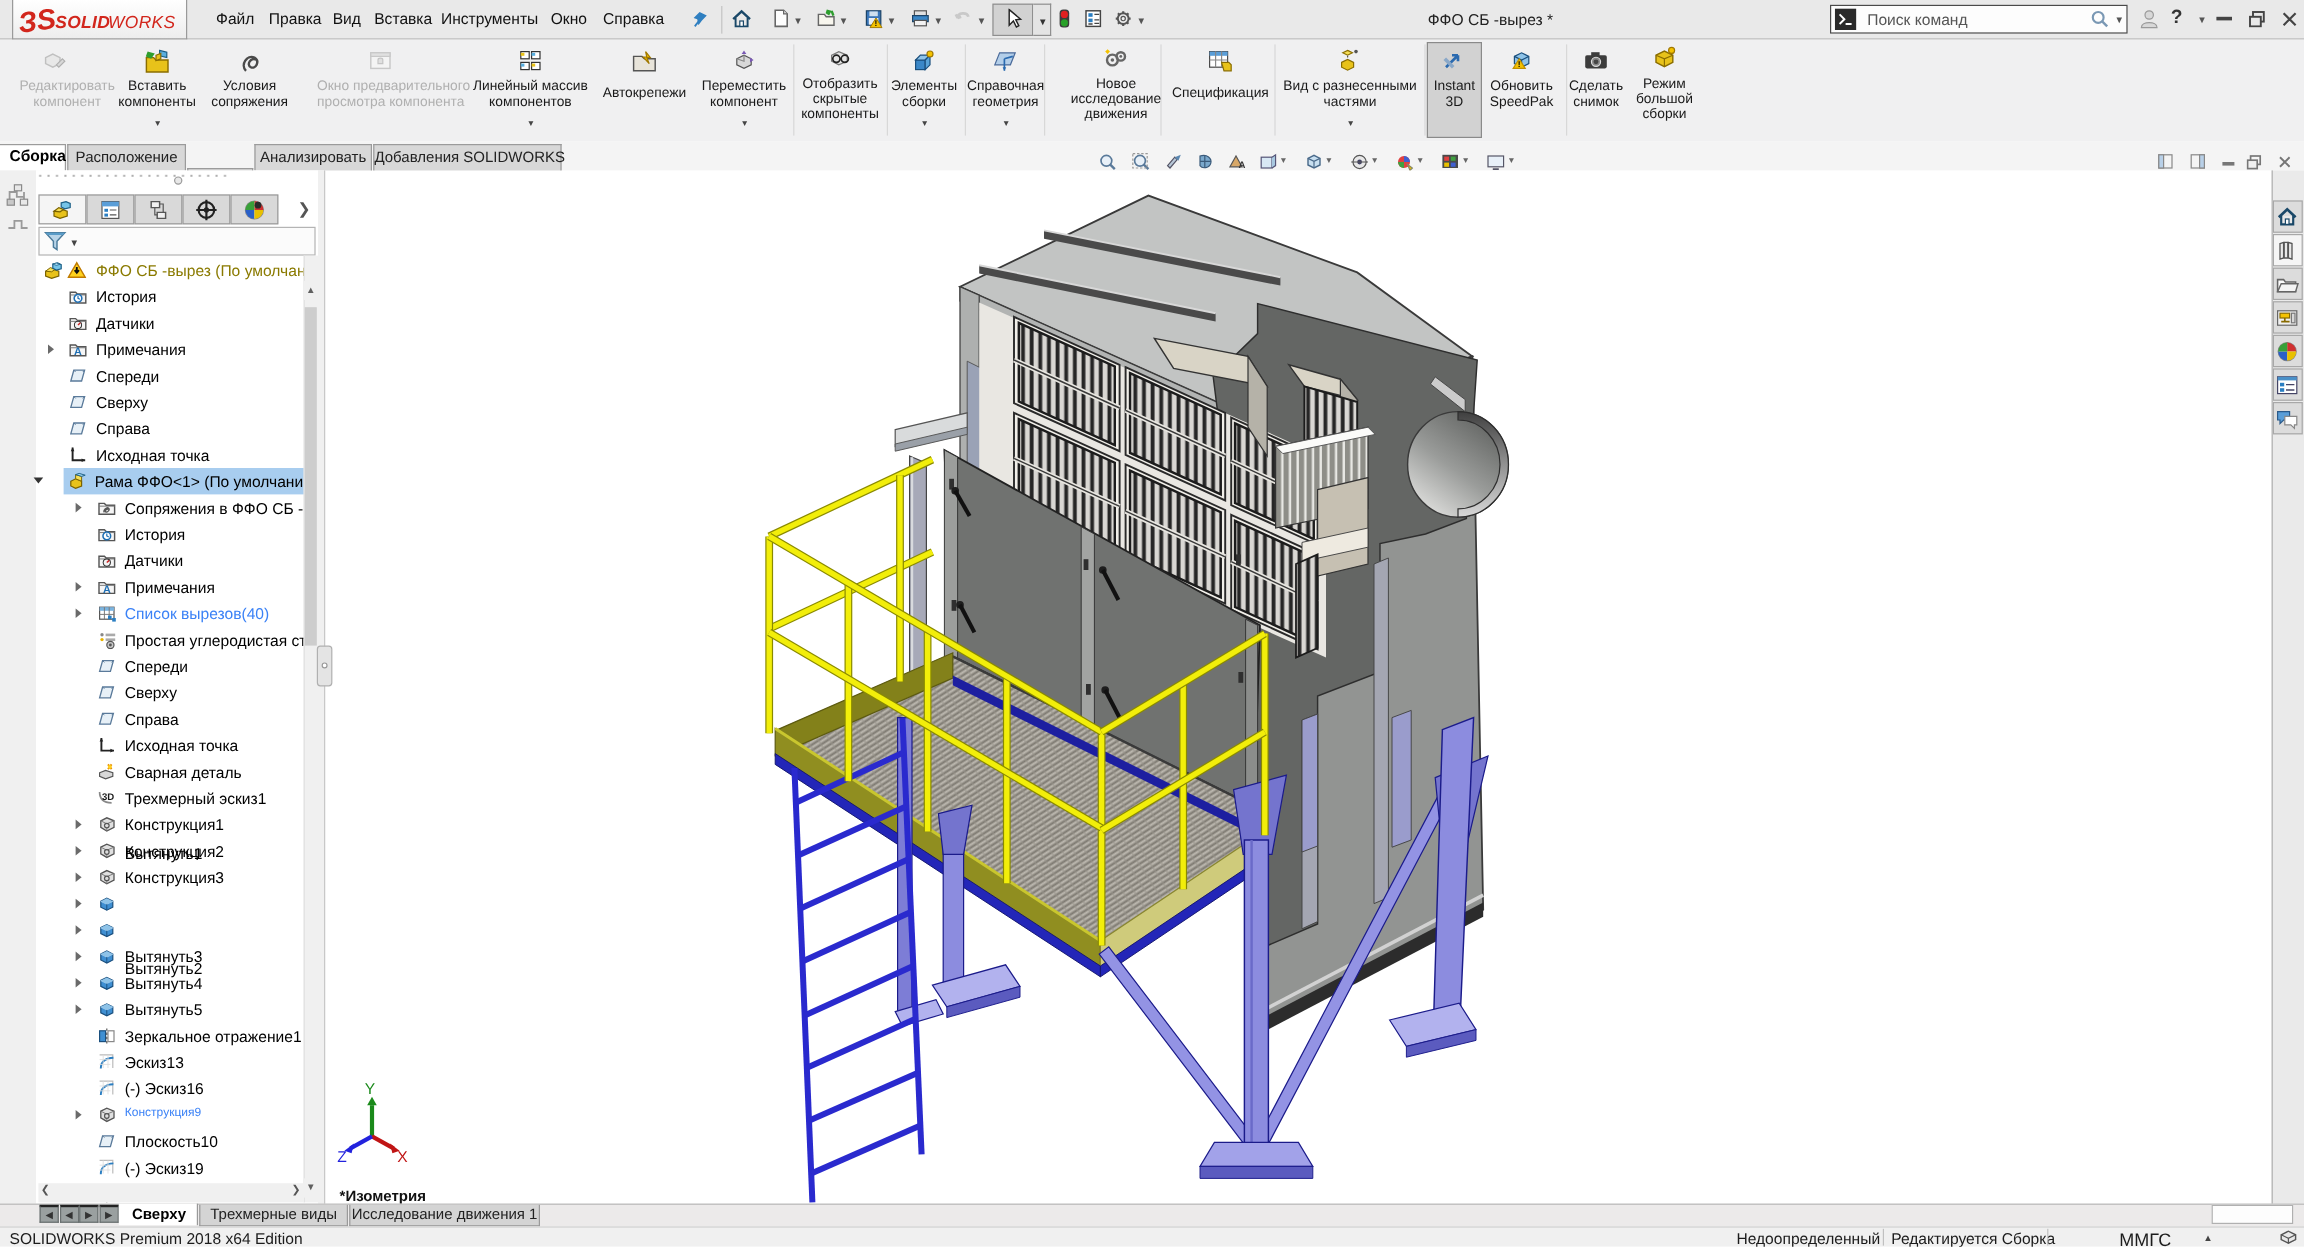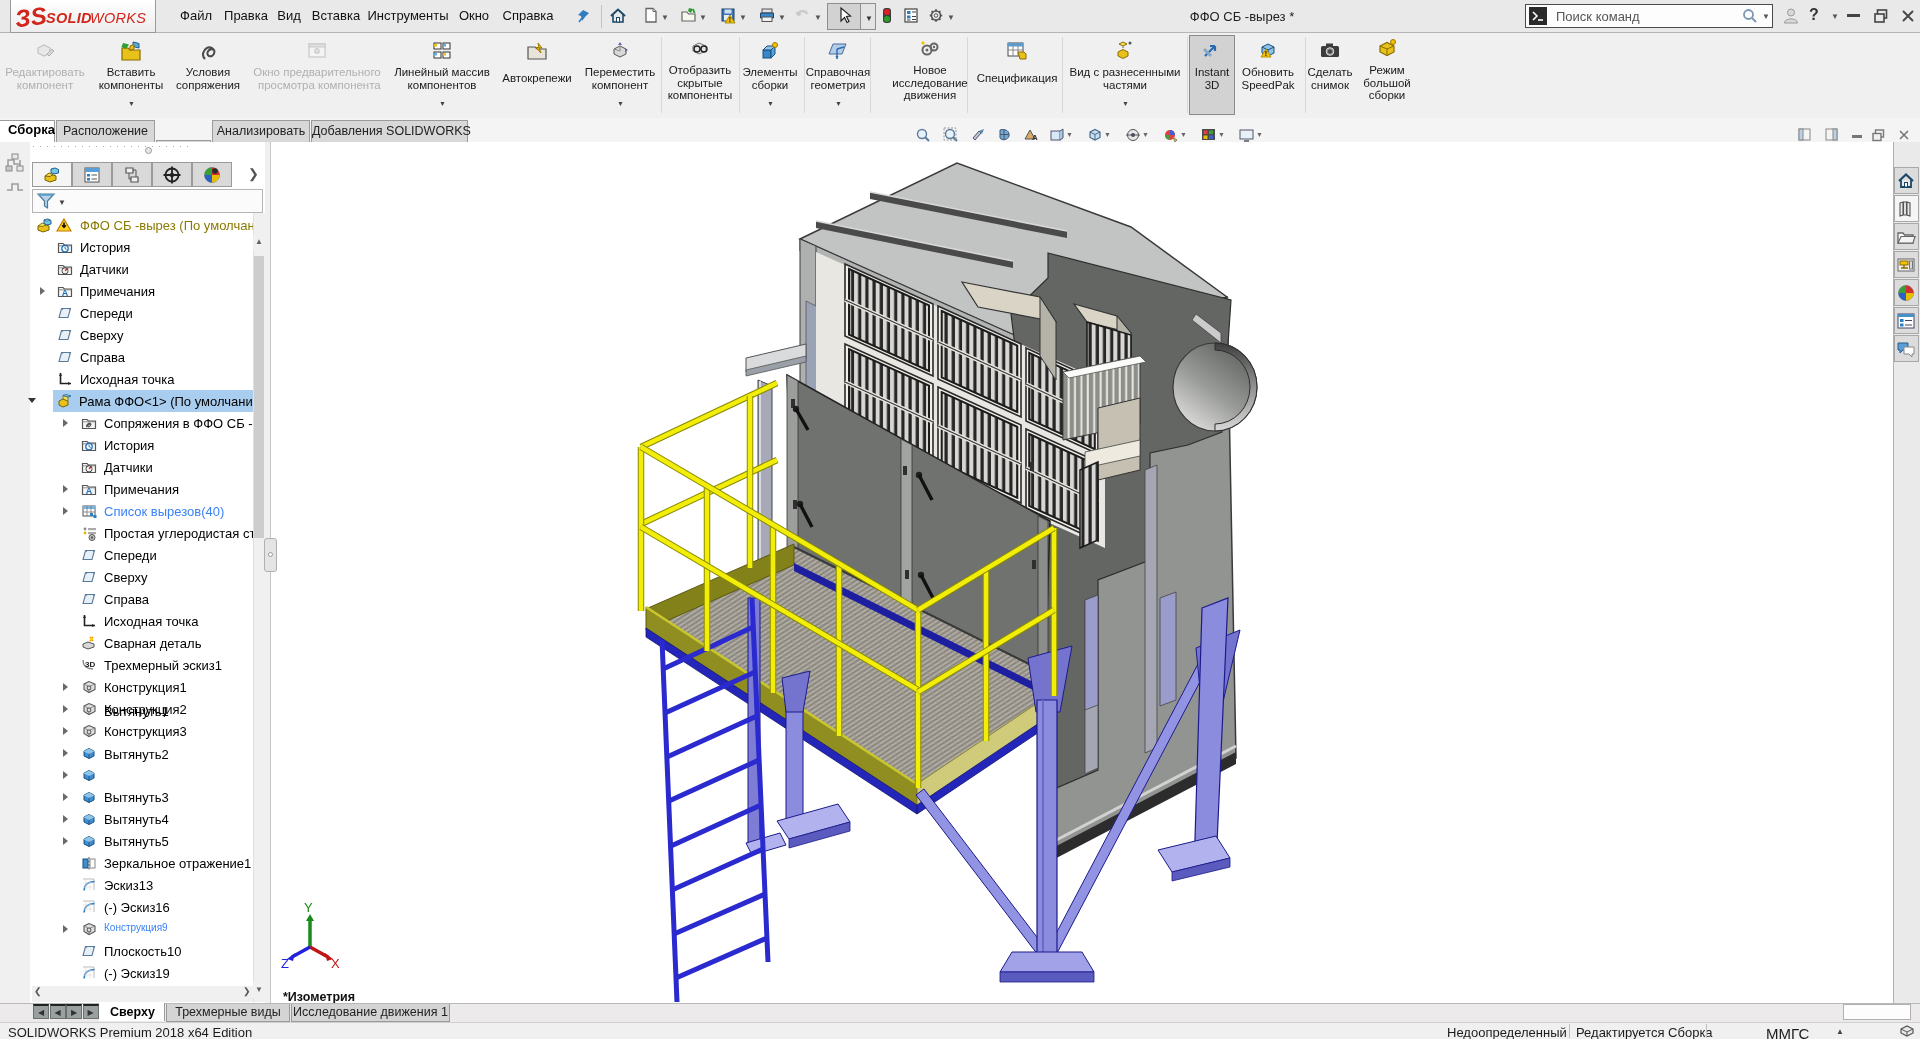--- a/index.html
+++ b/index.html
@@ -4,21 +4,21 @@
 *{margin:0;padding:0;box-sizing:border-box;}
 html,body{width:1920px;height:1039px;overflow:hidden;font-family:"Liberation Sans",sans-serif;}
 body{position:relative;background:#fff;}
 .abs{position:absolute;}
 #titlebar{left:0;top:0;width:1920px;height:33px;background:#e9e9e9;border-bottom:1px solid #b5b5b5;}
 #logo{left:10px;top:0;width:146px;height:33px;background:linear-gradient(#ffffff,#ededed);border:1px solid #9a9a9a;border-top:none;}
 .menu{top:8px;font-size:13px;color:#111;}
 #ribbon{left:0;top:33px;width:1920px;height:85px;background:#f0f0f1;}
 .rsep{position:absolute;top:4px;width:1px;height:76px;background:#d8d8d8;}
 .rcap{font-size:11.5px;line-height:12.5px;color:#1a1a1a;white-space:pre;}
-.rcap.dis{color:#b0b0b0;}
+.rcap.dis{color:#b0b0b0;margin-left:11px;}
 #tabrow{left:0;top:118px;width:1920px;height:24px;background:#f4f4f4;}
 .dtab{position:absolute;top:120px;height:22px;background:#d8d8d8;border:1px solid #9b9b9b;border-bottom:none;font-size:12.5px;color:#222;text-align:center;white-space:nowrap;}
 #lstrip{left:0;top:142px;width:30px;height:863px;background:#f0f0f0;}
 #panel{left:30px;top:142px;width:235px;height:863px;background:#fff;}
 #splitter{left:265px;top:142px;width:6px;height:863px;background:#f0f0f0;border-right:1px solid #c8c8c8;}
 .ptab{position:absolute;top:20px;width:40px;height:25px;background:#d9d9d9;border:1px solid #9a9a9a;}
 .arr{position:absolute;top:7px;width:0;height:0;border-top:4px solid transparent;border-bottom:4px solid transparent;border-left:5px solid #6a6a6a;}
 .arrdn{position:absolute;top:8px;width:0;height:0;border-left:4px solid transparent;border-right:4px solid transparent;border-top:5px solid #333;}
 #bottombar{left:0;top:1003px;width:1920px;height:19px;background:#eceaea;border-top:1px solid #b8b8b8;}
 .btab{position:absolute;top:1004px;height:18px;background:#d4d4d4;border:1px solid #9a9a9a;border-top:none;font-size:12.5px;color:#222;text-align:center;white-space:nowrap;overflow:hidden;}
@@ -167,21 +167,21 @@
 <svg class="abs" style="left:197px;top:40px;" width="22" height="22" viewBox="0 0 22 22">
     <path d="M8 19 C3 14 9 5 15 8 C20 11 16 18 12 16 C8 14 12 7 17 10" stroke="#4a4a4a" stroke-width="2" fill="none"></path>
   </svg>
 <div class="abs rcap" style="left:208px;top:66px;transform:translateX(-50%);text-align:center;">Условия
 сопряжения</div>
 <svg class="abs" style="left:306px;top:40px;" width="22" height="22" viewBox="0 0 22 22">
     <rect x="3" y="4" width="16" height="13" fill="#f4f4f4" stroke="#c8c8c8" stroke-width="1.2"></rect>
     <rect x="3" y="4" width="16" height="3" fill="#e0e0e0" stroke="#c8c8c8"></rect>
     <path d="M9 10 C9 8 13 8 13 10 L13 13 L9 13 Z" fill="#e0e0e0" stroke="#c4c4c4"></path>
   </svg>
-<div class="abs rcap dis" style="left:317px;top:66px;transform:translateX(-50%);text-align:right;">Окно предварительного
+<div class="abs rcap dis" style="left:317px;top:66px;transform:translateX(-50%);text-align:left;">Окно предварительного
 просмотра компонента</div>
 <svg class="abs" style="left:431px;top:40px;" width="22" height="22" viewBox="0 0 22 22">
     <rect x="3" y="3" width="7" height="6" fill="#fff" stroke="#333"></rect>
     <rect x="3" y="4" width="3" height="2.5" fill="#e8c21a"></rect>
     <rect x="12" y="3" width="7" height="6" fill="#fff" stroke="#333"></rect>
     <rect x="12" y="4" width="3" height="2.5" fill="#5aaede"></rect>
     <rect x="3" y="12" width="7" height="6" fill="#fff" stroke="#333"></rect>
     <rect x="3" y="13" width="3" height="2.5" fill="#5aaede"></rect>
     <rect x="12" y="12" width="7" height="6" fill="#fff" stroke="#333"></rect>
     <rect x="12" y="13" width="3" height="2.5" fill="#e8c21a"></rect>
@@ -591,21 +591,21 @@
     <path d="M3 6 L8 3.5 L13 6 L8 8.5 Z" fill="#8ec3e8"></path>
   </svg>
 <div class="abs" style="left:104px;top:704px;font-size:13px;color:#000;white-space:nowrap;">Вытянуть1</div>
 <div class="abs arr" style="left:63px;top:771px;"></div>
 <svg class="abs" style="left:81px;top:767px;" width="16" height="16" viewBox="0 0 16 16">
     <path d="M3 6 L8 3.5 L13 6 L13 11 L8 13.5 L3 11 Z" fill="#3f8fd2" stroke="#1a4f7e" stroke-width="1"></path>
     <path d="M3 6 L8 8.5 L13 6" stroke="#9cc8ea" stroke-width="1" fill="none"></path>
     <path d="M8 8.5 L8 13.5" stroke="#1a4f7e" stroke-width=".8"></path>
     <path d="M3 6 L8 3.5 L13 6 L8 8.5 Z" fill="#8ec3e8"></path>
   </svg>
-<div class="abs" style="left:104px;top:747px;font-size:13px;color:#000;white-space:nowrap;">Вытянуть2</div>
+<div class="abs" style="left:104px;top:800px;font-size:13px;color:#000;white-space:nowrap;">Вытянуть2</div>
 <div class="abs arr" style="left:63px;top:793px;"></div>
 <svg class="abs" style="left:81px;top:789px;" width="16" height="16" viewBox="0 0 16 16">
     <path d="M3 6 L8 3.5 L13 6 L13 11 L8 13.5 L3 11 Z" fill="#3f8fd2" stroke="#1a4f7e" stroke-width="1"></path>
     <path d="M3 6 L8 8.5 L13 6" stroke="#9cc8ea" stroke-width="1" fill="none"></path>
     <path d="M8 8.5 L8 13.5" stroke="#1a4f7e" stroke-width=".8"></path>
     <path d="M3 6 L8 3.5 L13 6 L8 8.5 Z" fill="#8ec3e8"></path>
   </svg>
 <div class="abs" style="left:104px;top:790px;font-size:13px;color:#000;white-space:nowrap;">Вытянуть3</div>
 <div class="abs arr" style="left:63px;top:815px;"></div>
 <svg class="abs" style="left:81px;top:811px;" width="16" height="16" viewBox="0 0 16 16">

